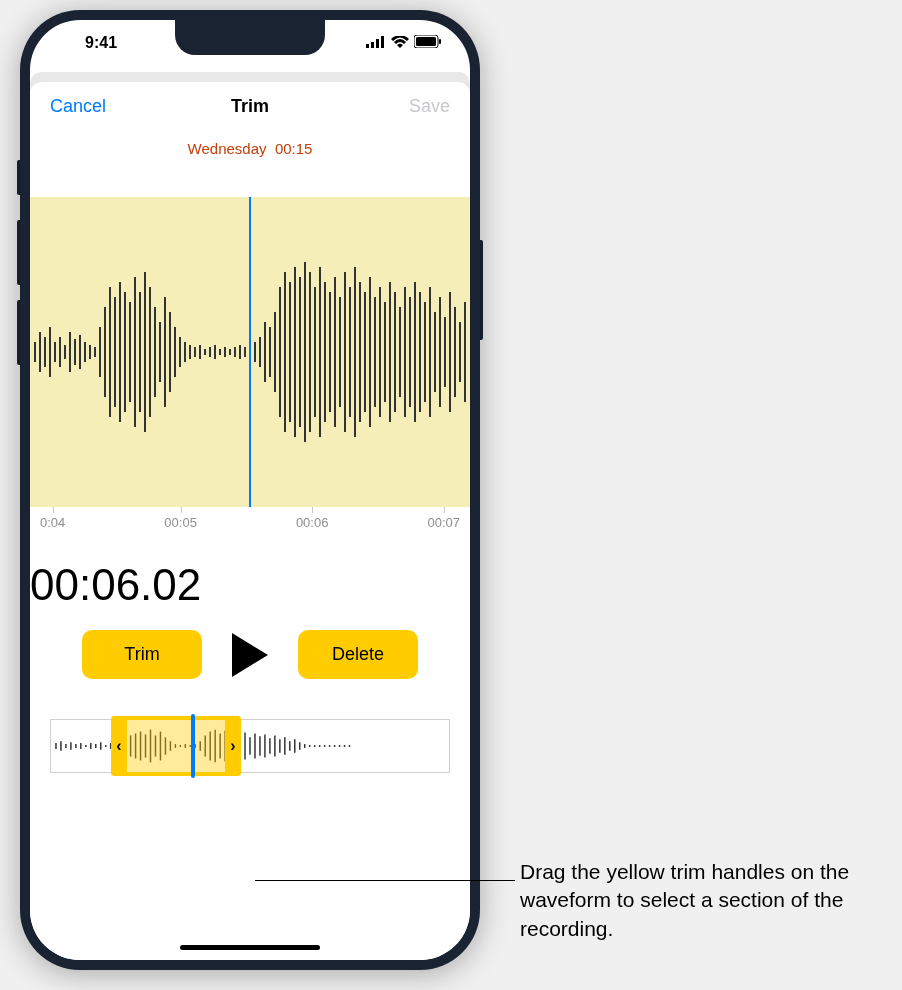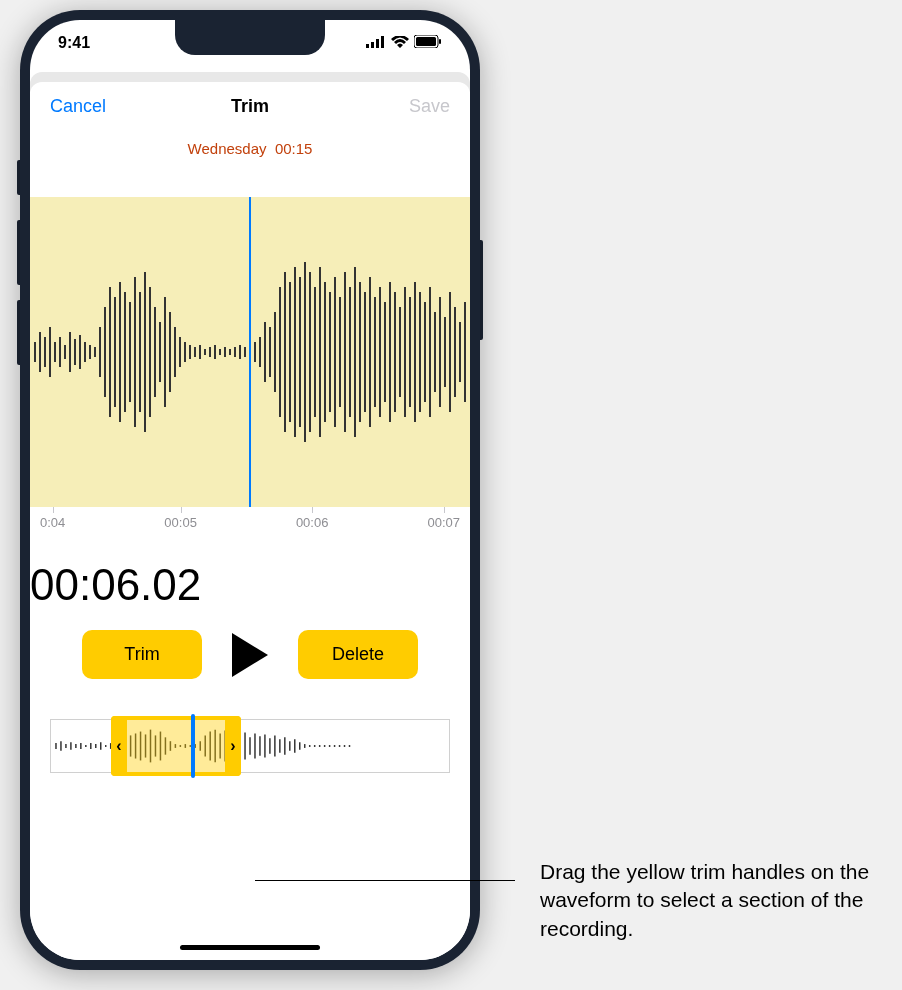--- a/index.html
+++ b/index.html
@@ -25,20 +25,21 @@
       padding: 10px;
       box-shadow: 0 4px 30px rgba(0,0,0,0.3);
     }
     .phone-screen {
       width: 100%;
       height: 100%;
       background: #fff;
       border-radius: 50px;
       overflow: hidden;
       position: relative;
+      padding-left: 27px;
     }
     .notch {
       position: absolute;
       top: 0;
       left: 50%;
       transform: translateX(-50%);
       width: 150px;
       height: 35px;
       background: #1a2332;
       border-radius: 0 0 20px 20px;
@@ -277,21 +278,21 @@
       top: 880px;
       left: 255px;
       width: 260px;
       height: 1px;
       background: #000;
       z-index: 200;
     }
     .callout-text {
       position: absolute;
       top: 858px;
-      left: 540px;
+      left: 520px;
       width: 360px;
       font-size: 21px;
       line-height: 1.35;
       color: #000;
     }
   </style>
 </head>
 <body>
 
 <div class="phone-buttons side-btn-left1"></div>

